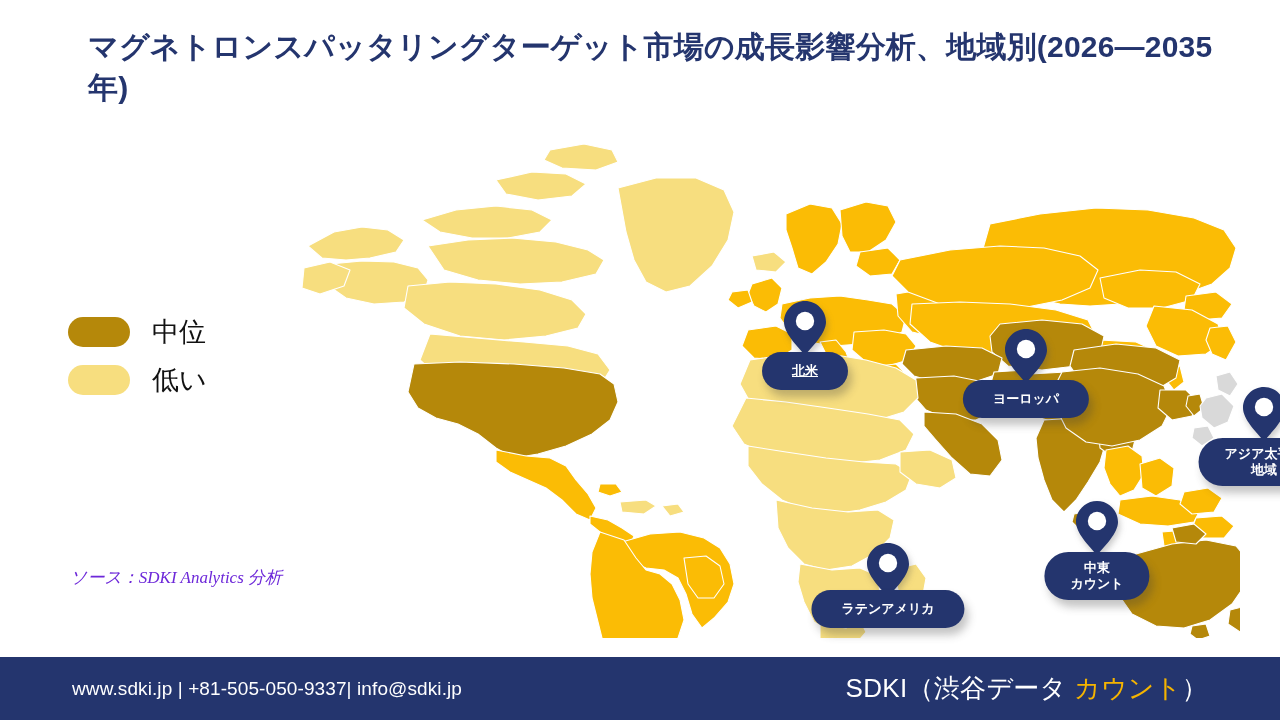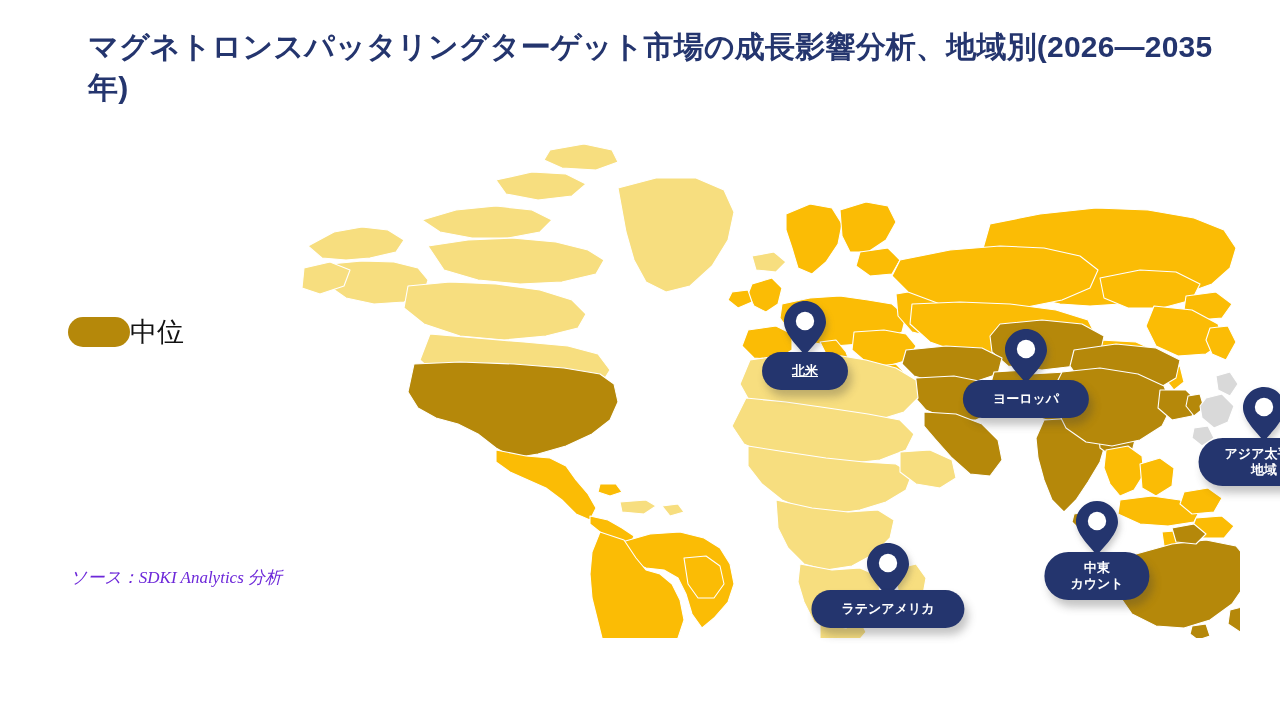--- a/index.html
+++ b/index.html
@@ -38,20 +38,21 @@
     display: flex;
     align-items: center;
     height: 48px;
   }
   .legend-swatch {
     width: 62px; height: 30px;
     border-radius: 15px;
     flex: 0 0 auto;
   }
   .legend-label {
+    margin-left: 22px;
     font-size: 27px;
     color: #111111;
     font-weight: 400;
     line-height: 1;
   }
 
   
   #source-note {
     position: absolute;
     left: 70px; top: 566px;
@@ -135,20 +136,24 @@
 
 <div id="page">
 
   <div id="title">マグネトロンスパッタリングターゲット市場の成長影響分析、地域別(2026—2035年)</div>
 
   <div id="legend">
     <div class="legend-row">
       <div class="legend-swatch" style="background:#b5880a"></div>
       <div class="legend-label">中位</div>
     </div>
+    <div class="legend-row">
+      <div class="legend-swatch" style="background:#f7de7f"></div>
+      <div class="legend-label">低い</div>
+    </div>
   </div>
 
   <div id="source-note">ソース：SDKI Analytics 分析</div>
 
   <div id="map-wrap">
     <svg id="map-svg" viewBox="0 0 940 510" xmlns="http://www.w3.org/2000/svg">
       <defs>
         <filter id="pinshadow" x="-40%" y="-40%" width="190%" height="190%">
           <feDropShadow dx="3" dy="5" stdDeviation="4" flood-color="#555" flood-opacity="0.32"></feDropShadow>
         </filter>
@@ -349,14 +354,20 @@
       <svg class="pin-icon" viewBox="0 0 44 56" style="filter:drop-shadow(2px 4px 3px rgba(80,80,80,0.30))">
         <path d="M22 1 C10.4 1 1 10.4 1 22 C1 33 14 46 22 55 C30 46 43 33 43 22 C43 10.4 33.6 1 22 1 Z" fill="#24356e"></path>
         <circle cx="22" cy="21" r="9.2" fill="#ffffff"></circle>
       </svg>
       <div class="pin-chip chip-1line">
         <span>ラテンアメリカ</span>
       </div>
     </div>
   </div>
 
+  <div id="footer">
+    <div id="footer-contact">www.sdki.jp | +81-505-050-9337| info@sdki.jp</div>
+    <div id="footer-brand">
+      <span>SDKI（渋谷データ </span><span class="accent">カウント</span><span>）</span>
+    </div>
+  </div>
 
 </div>
 
 </body></html>

